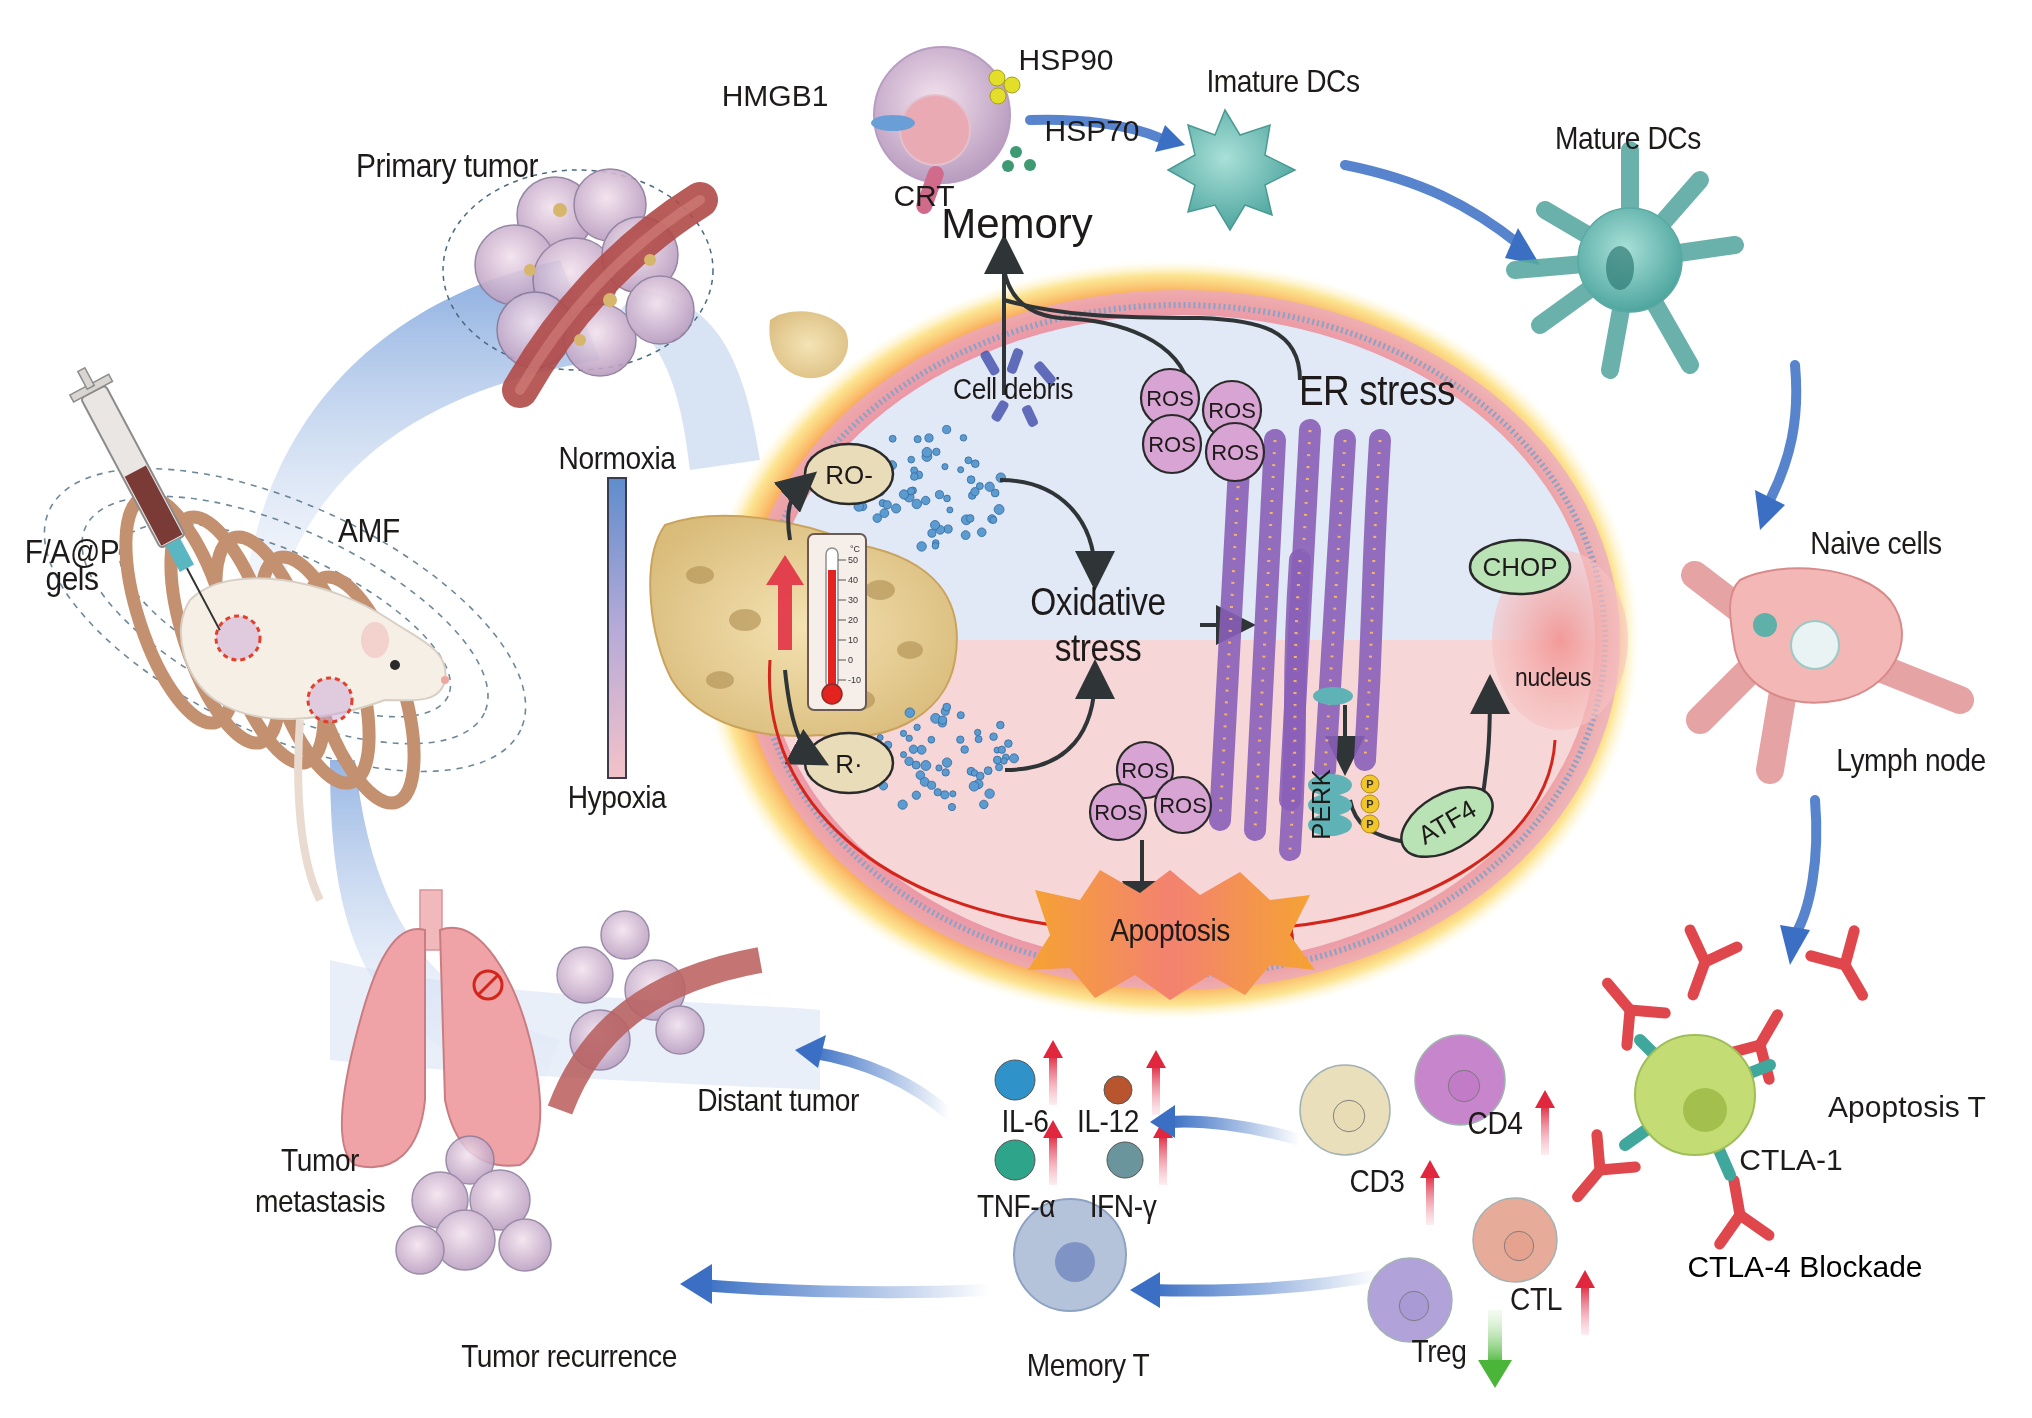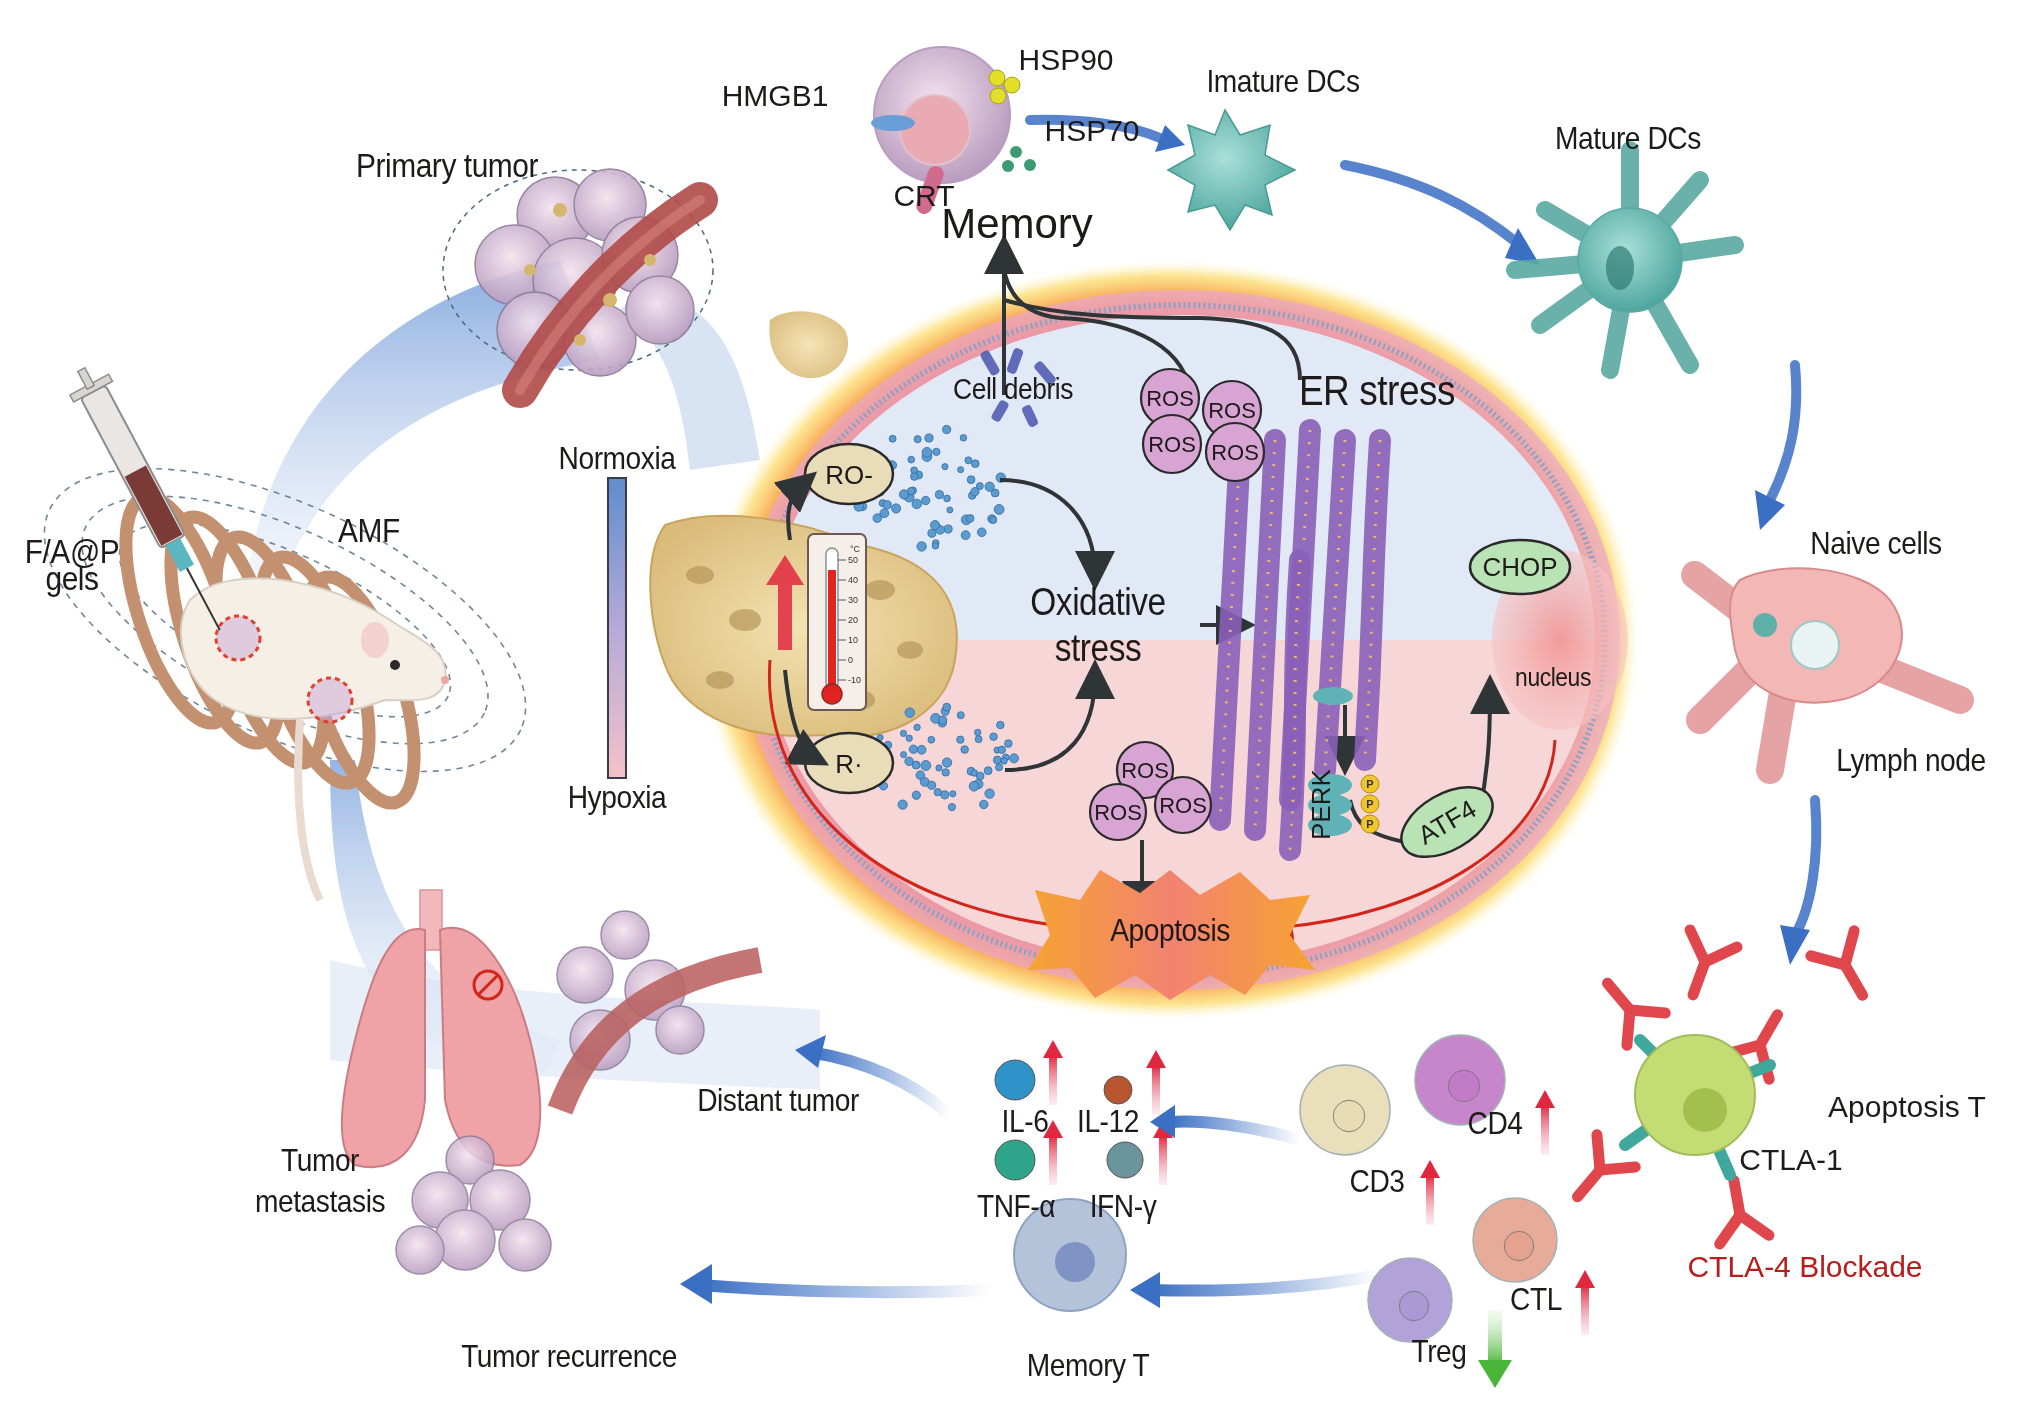--- a/index.html
+++ b/index.html
@@ -1,21 +1,21 @@
 <!DOCTYPE html>
 <html><head>
 <meta charset="utf-8">
 <style>
   html, body { margin:0; padding:0; background:#ffffff; }
   body { width:2032px; height:1418px; position:relative; overflow:hidden; font-family:"Liberation Sans", "DejaVu Sans", sans-serif; color:#1a1a1a; }
   #stage { position:absolute; left:0; top:0; width:2032px; height:1418px; }
   .lbl { position:absolute; white-space:nowrap; transform:translate(-50%,-50%); line-height:1; color:#1e1a1a; }
   .lbl.narrow { letter-spacing:-0.5px; transform:translate(-50%,-50%) scaleX(0.88); }
   .f30 { font-size:30px; } .f32 { font-size:32px; } .f34 { font-size:34px; } .f38 { font-size:38px; } .f42 { font-size:42px; } .f26{font-size:26px;}
-  .red { color:#b91c1c; }
+  .red { color:#000000; }
   .oval-text { font-size:26px; fill:#1e1a1a; font-family:"Liberation Sans", sans-serif; }
 </style>
 </head>
 <body>
 
 <div id="stage">
 <svg width="2032" height="1418" viewBox="0 0 2032 1418" xmlns="http://www.w3.org/2000/svg">
   <defs>
     <linearGradient id="gBeamL" x1="0" y1="0" x2="1" y2="0">
       <stop offset="0" stop-color="#4f83d0" stop-opacity="0.9"></stop>

